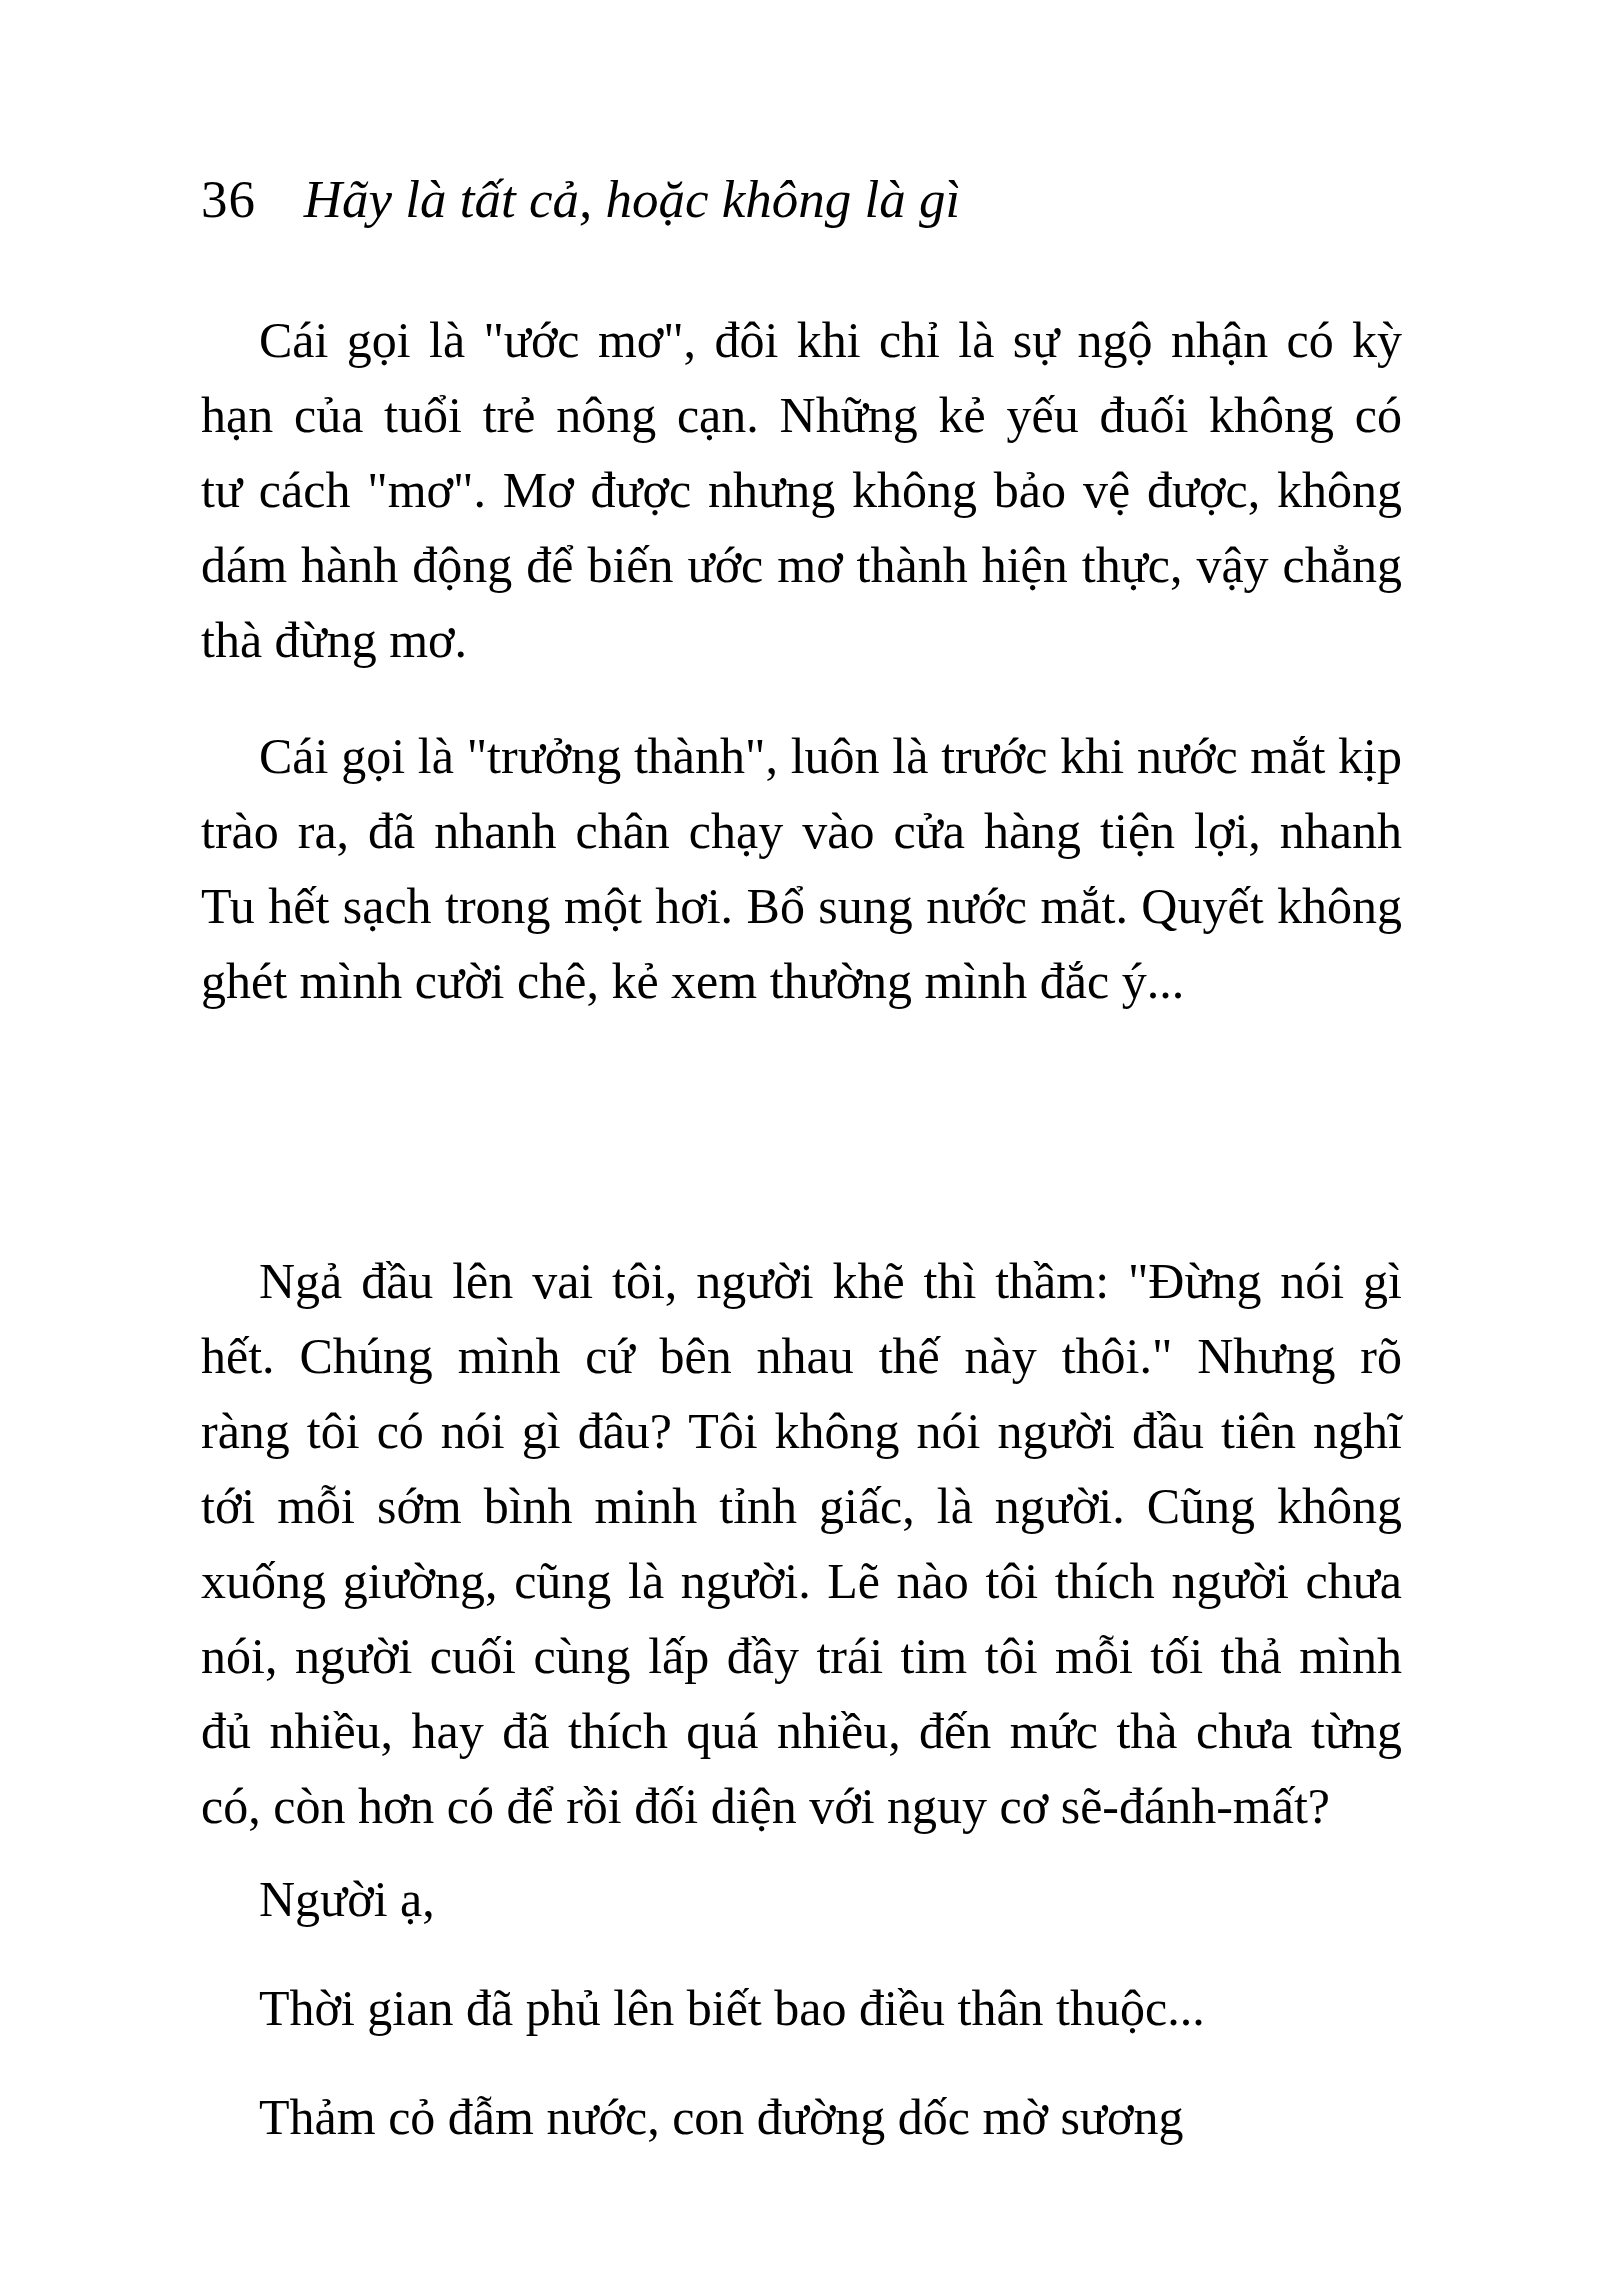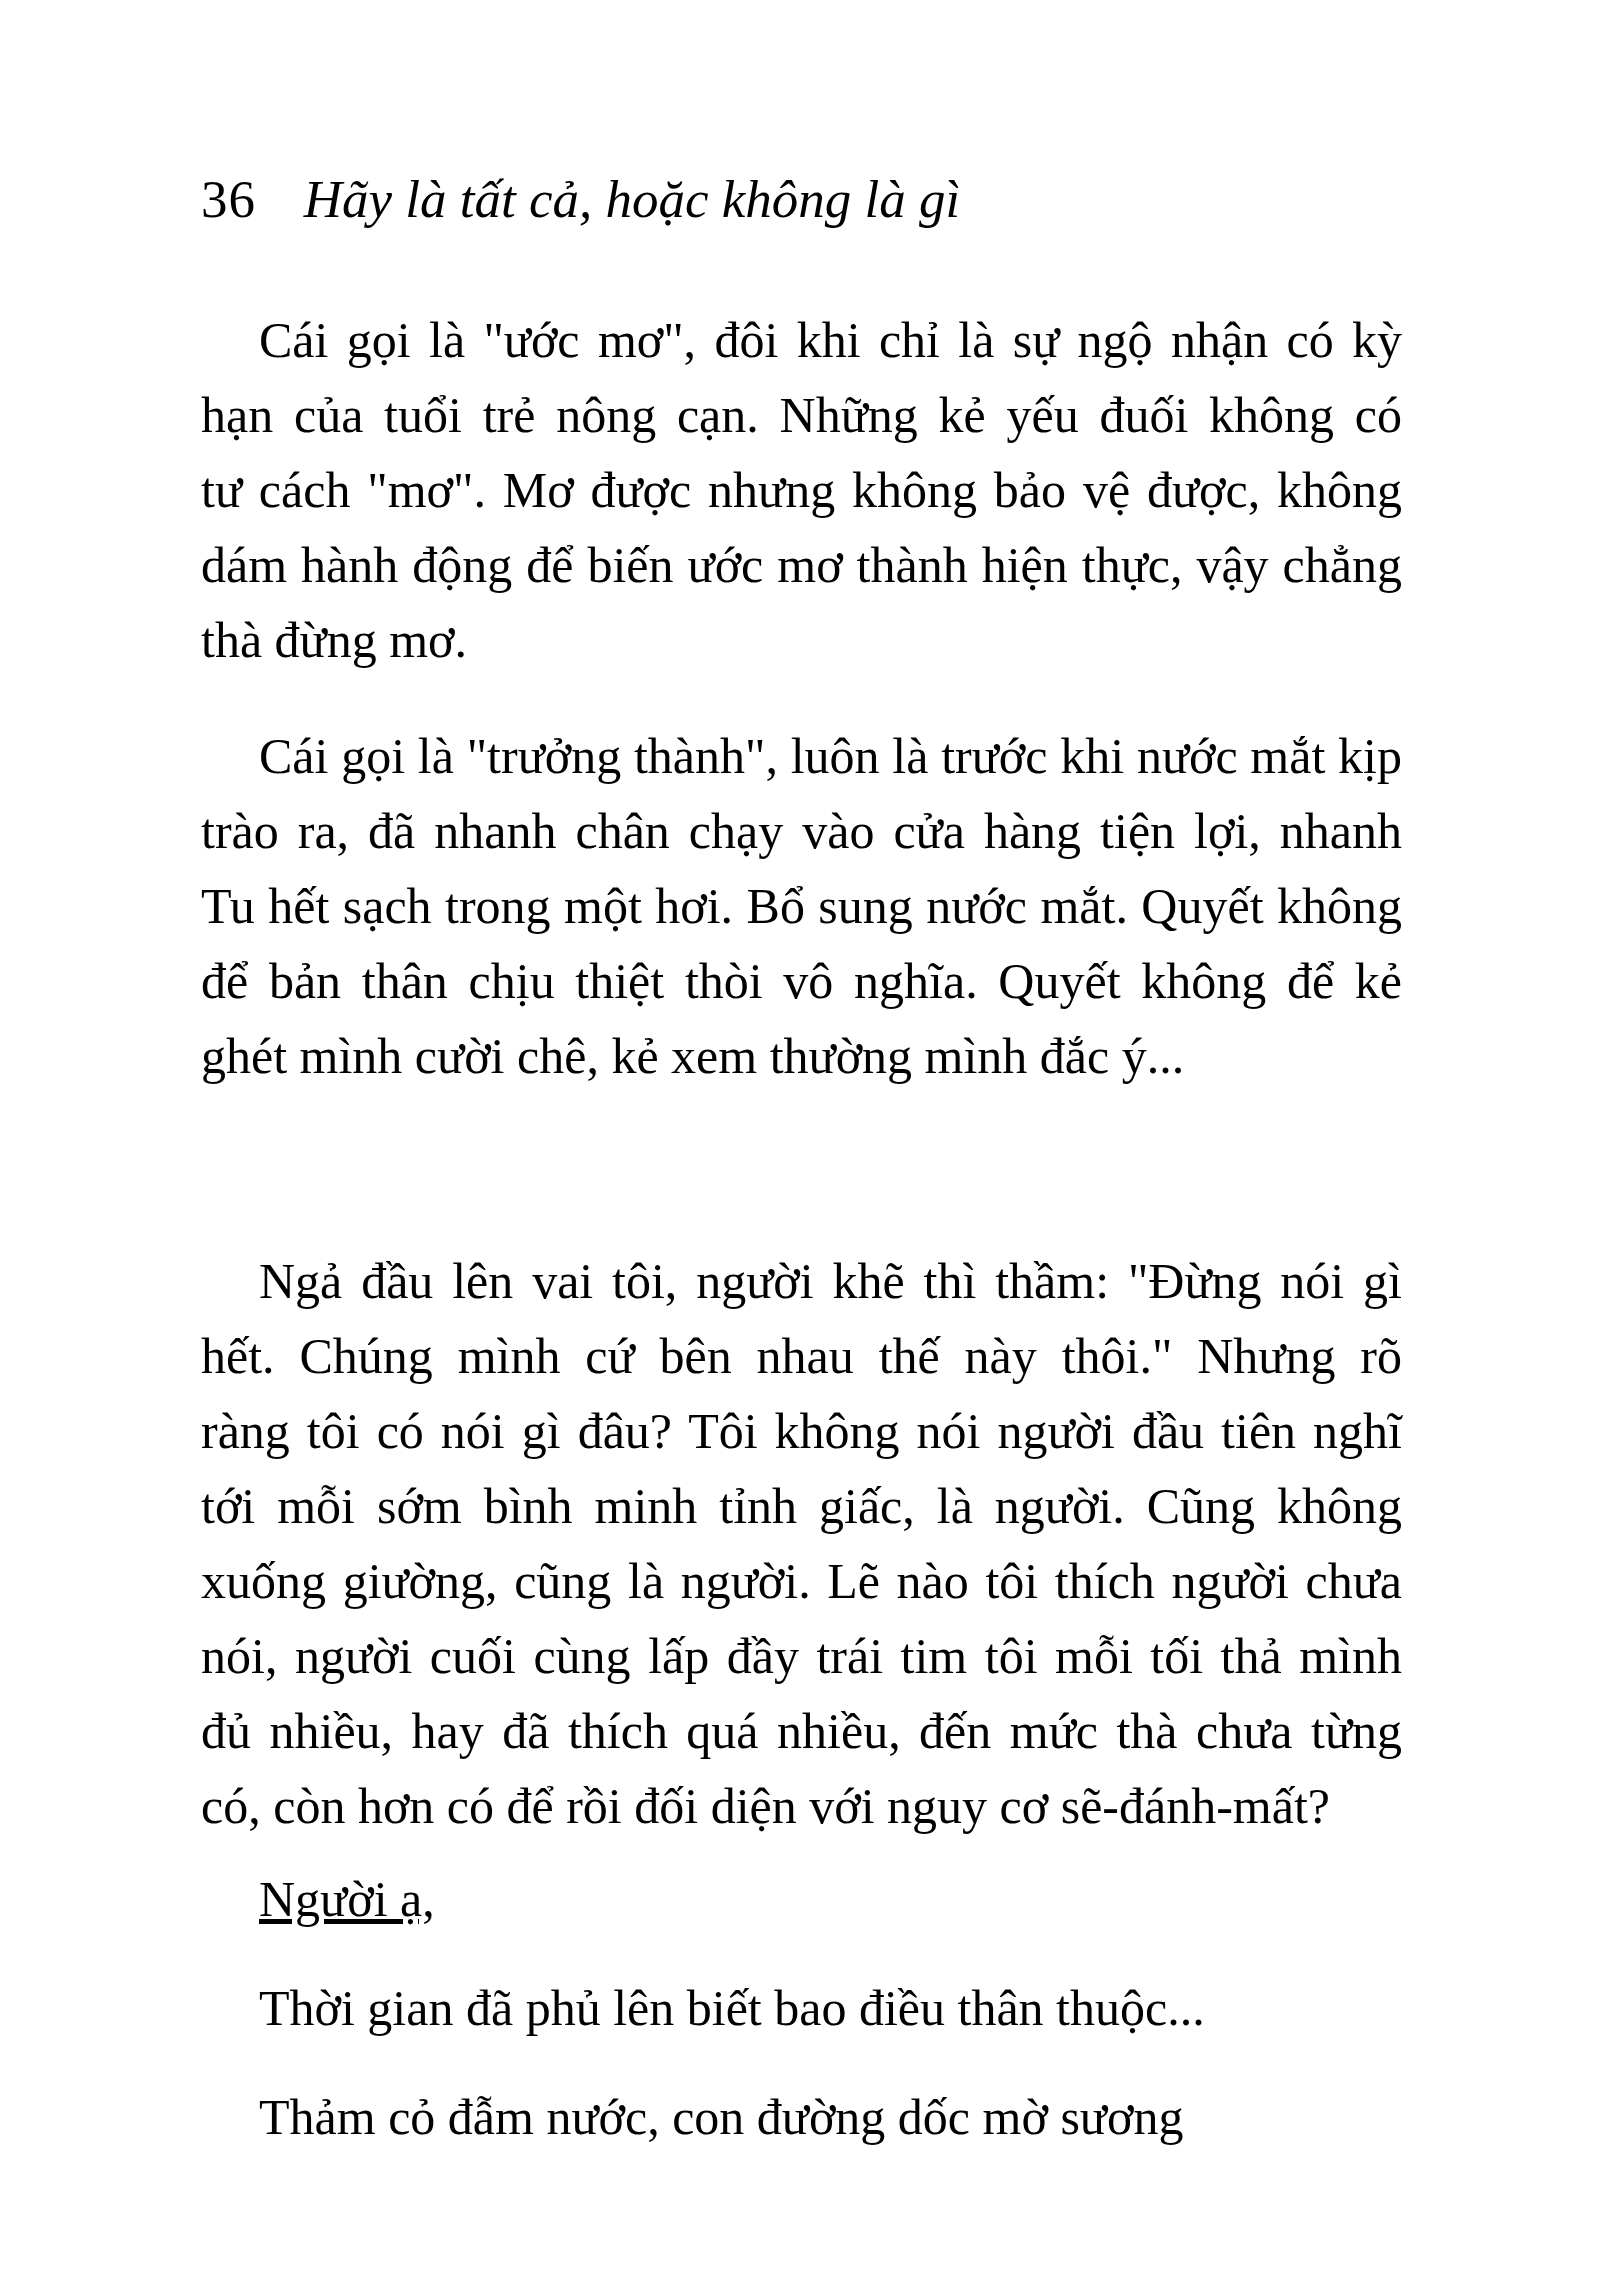--- a/index.html
+++ b/index.html
@@ -47,21 +47,21 @@
   .line.first {
     text-indent: 58px;
   }
   .line.last {
     text-align: right;
     text-align-last: left;
   }
   .p1 { top: 303px; }
   .p2 { top: 719px; }
   .p3 { top: 1244px; }
-  .p4 { top: 1862px; text-decoration: underline; }
+  .p4 { top: 1862px; }
   .p5 { top: 1971px; }
   .p6 { top: 2080px; }
 </style>
 </head>
 <body>
 
 <div class="page">
 
   <div class="running-head">
     <span class="page-number">36</span><span class="running-title">Hãy là tất cả, hoặc không là gì</span>
@@ -72,21 +72,20 @@
     <div class="line">hạn của tuổi trẻ nông cạn. Những kẻ yếu đuối không có</div>
     <div class="line">tư cách "mơ". Mơ được nhưng không bảo vệ được, không</div>
     <div class="line">dám hành động để biến ước mơ thành hiện thực, vậy chẳng</div>
     <div class="line last">thà đừng mơ.</div>
   </div>
 
   <div class="para p2">
     <div class="line first">Cái gọi là "trưởng thành", luôn là trước khi nước mắt kịp</div>
     <div class="line">trào ra, đã nhanh chân chạy vào cửa hàng tiện lợi, nhanh</div>
     <div class="line">Tu hết sạch trong một hơi. Bổ sung nước mắt. Quyết không</div>
-    <div class="line">để bản thân chịu thiệt thòi vô nghĩa. Quyết không để kẻ</div>
     <div class="line last">ghét mình cười chê, kẻ xem thường mình đắc ý...</div>
   </div>
 
   <div class="para p3">
     <div class="line first">Ngả đầu lên vai tôi, người khẽ thì thầm: "Đừng nói gì</div>
     <div class="line">hết. Chúng mình cứ bên nhau thế này thôi." Nhưng rõ</div>
     <div class="line">ràng tôi có nói gì đâu? Tôi không nói người đầu tiên nghĩ</div>
     <div class="line">tới mỗi sớm bình minh tỉnh giấc, là người. Cũng không</div>
     <div class="line">xuống giường, cũng là người. Lẽ nào tôi thích người chưa</div>
     <div class="line">nói, người cuối cùng lấp đầy trái tim tôi mỗi tối thả mình</div>

